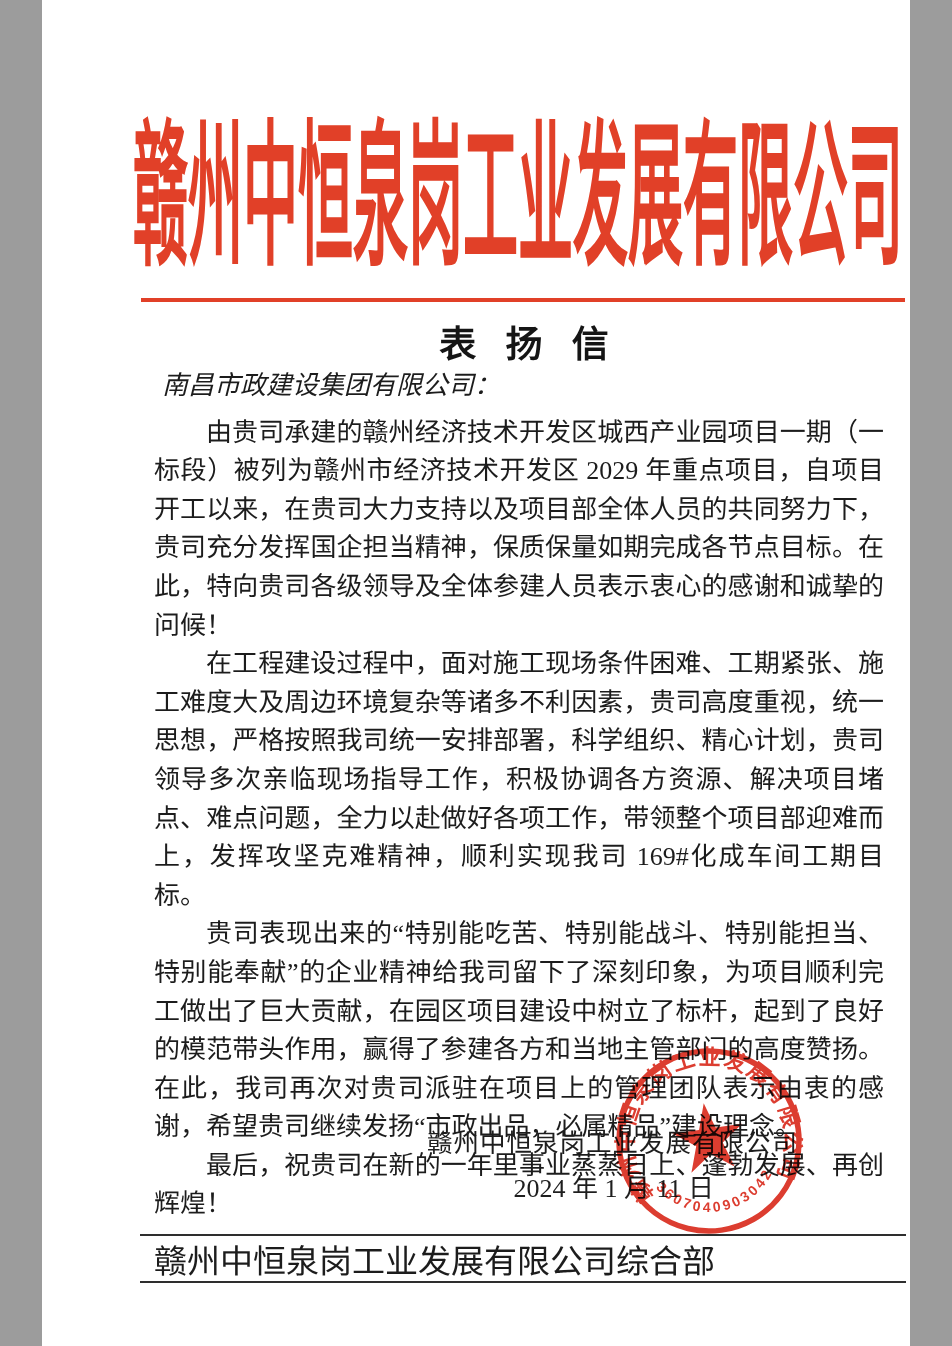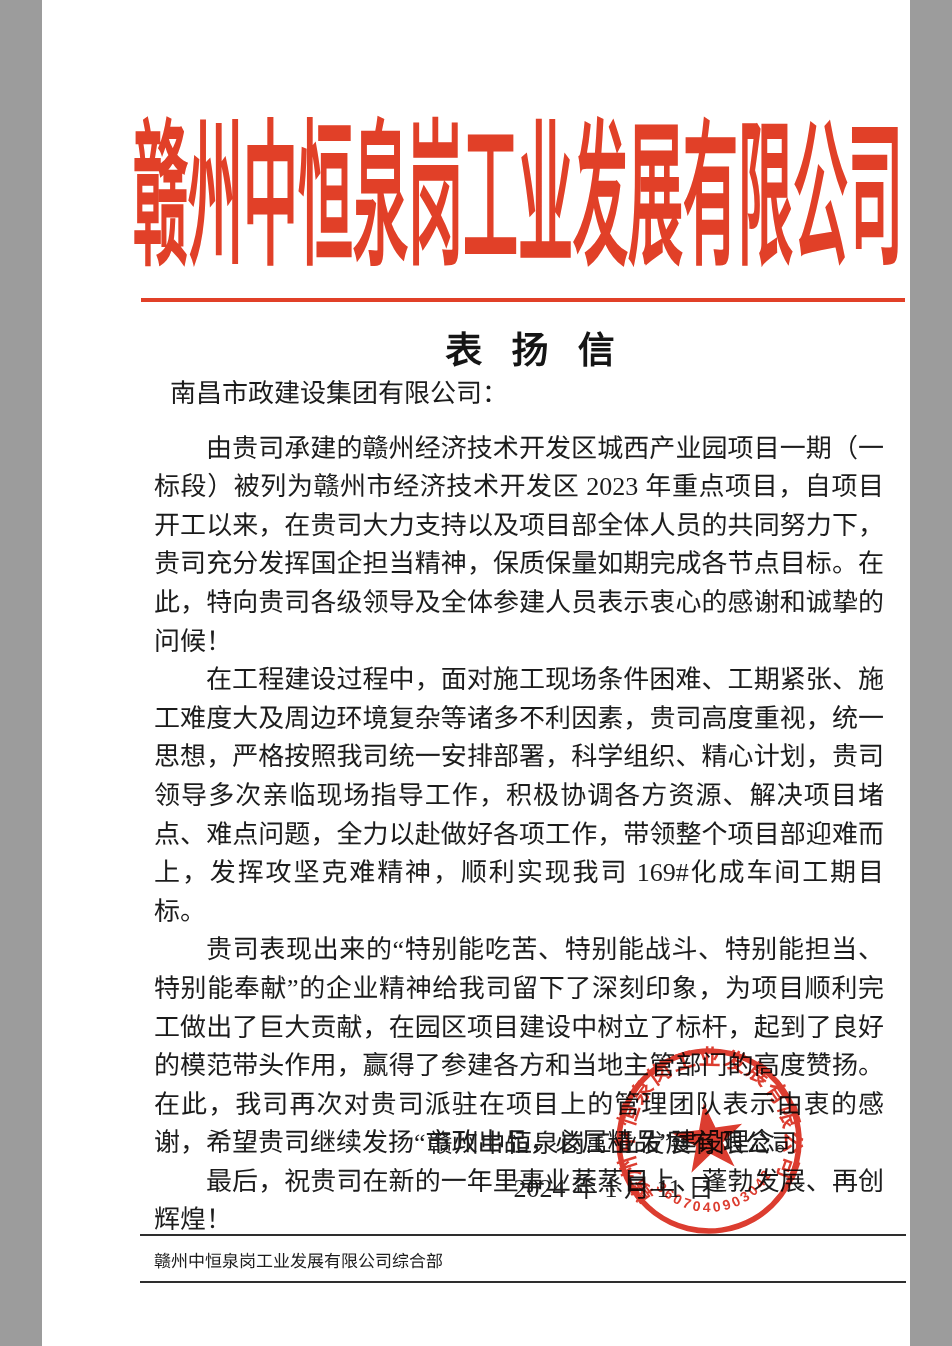--- a/index.html
+++ b/index.html
@@ -41,40 +41,41 @@
     width: 764px;
     height: 4px;
   }
 
   
   .title {
     position: absolute;
     top: 313px;
     left: 112px;
     width: 730px;
-    margin: 16px;
+    margin: 10px;
     text-align: center;
     font-size: 37px;
     line-height: 44px;
     font-weight: 700;
     letter-spacing: 10px;
     color: #151515;
   }
   .body-block {
     position: absolute;
     top: 359px;
     left: 112px;
     width: 730px;
     font-size: 26px;
     line-height: 38.6px;
     text-align: justify;
     color: #1c1c1c;
   }
   .salutation {
-    margin: 16px;
+    margin: 8px;
+    font-style: italic;
   }
   .para {
     margin: 0;
     text-indent: 2em;
   }
   .signature {
     position: absolute;
     top: 1127px;
     right: 112px;
     font-size: 25.5px;
@@ -127,39 +128,39 @@
   }
   .footer-line.top { top: 1234px; }
   .footer-line.bottom { top: 1281px; }
   .footer-row {
     position: absolute;
     top: 1245px;
     left: 112px;
     width: 718px;
     display: flex;
     justify-content: space-between;
-    font-size: 17px;
+    font-size: 33px;
     line-height: 34px;
     color: #1c1c1c;
     white-space: nowrap;
   }
 </style>
 </head>
 <body>
 
 <div class="page">
 
   <div class="letterhead" style="color:#e14028;">赣州中恒泉岗工业发展有限公司</div>
   <div class="red-rule" style="background:#e14028;"></div>
 
   <h1 class="title">表 扬 信</h1>
 
   <div class="body-block">
     <p class="salutation">南昌市政建设集团有限公司：</p>
-    <p class="para">由贵司承建的赣州经济技术开发区城西产业园项目一期（一标段）被列为赣州市经济技术开发区 2023 年重点项目，自项目开工以来，在贵司大力支持以及项目部全体人员的共同努力下，贵司充分发挥国企担当精神，保质保量如期完成各节点目标。在此，特向贵司各级领导及全体参建人员表示衷心的感谢和诚挚的问候！</p>
+    <p class="para">由贵司承建的赣州经济技术开发区城西产业园项目一期（一标段）被列为赣州市经济技术开发区 2029 年重点项目，自项目开工以来，在贵司大力支持以及项目部全体人员的共同努力下，贵司充分发挥国企担当精神，保质保量如期完成各节点目标。在此，特向贵司各级领导及全体参建人员表示衷心的感谢和诚挚的问候！</p>
     <p class="para">在工程建设过程中，面对施工现场条件困难、工期紧张、施工难度大及周边环境复杂等诸多不利因素，贵司高度重视，统一思想，严格按照我司统一安排部署，科学组织、精心计划，贵司领导多次亲临现场指导工作，积极协调各方资源、解决项目堵点、难点问题，全力以赴做好各项工作，带领整个项目部迎难而上，发挥攻坚克难精神，顺利实现我司 169#化成车间工期目标。</p>
     <p class="para">贵司表现出来的“特别能吃苦、特别能战斗、特别能担当、特别能奉献”的企业精神给我司留下了深刻印象，为项目顺利完工做出了巨大贡献，在园区项目建设中树立了标杆，起到了良好的模范带头作用，赢得了参建各方和当地主管部门的高度赞扬。在此，我司再次对贵司派驻在项目上的管理团队表示由衷的感谢，希望贵司继续发扬“市政出品，必属精品”建设理念。</p>
     <p class="para">最后，祝贵司在新的一年里事业蒸蒸日上、蓬勃发展、再创辉煌！</p>
   </div>
 
   <div class="signature">赣州中恒泉岗工业发展有限公司</div>
   <div class="sign-date">2024 年 1 月 11 日</div>
 
   <div class="seal">
     <svg viewBox="0 0 200 200" xmlns="http://www.w3.org/2000/svg" aria-hidden="true">

